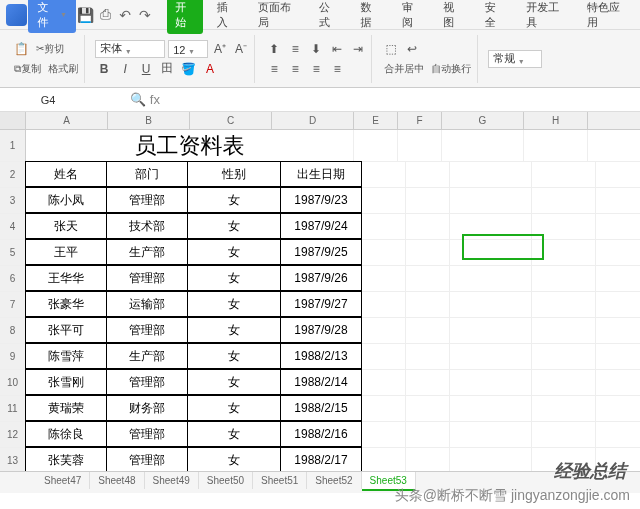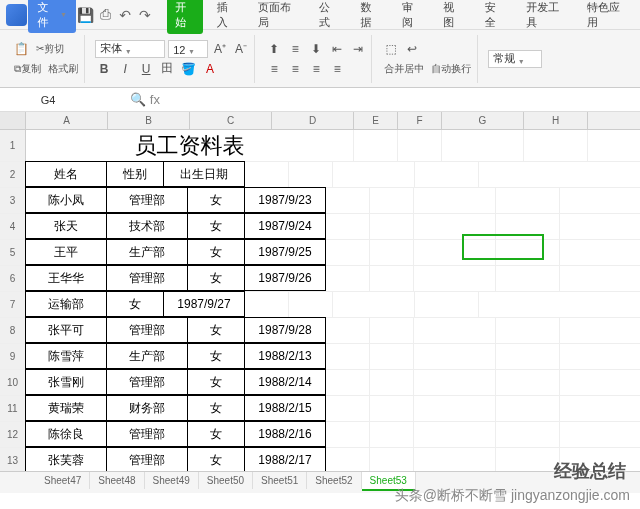--- a/index.html
+++ b/index.html
@@ -27,30 +27,30 @@
 .colhdr{display:flex;height:18px;background:#f0f0f0;border-bottom:1px solid #ccc}
 .corner{width:26px;border-right:1px solid #ccc;background:#e8e8e8}
 .ch{border-right:1px solid #ccc;text-align:center;font-size:10px;color:#666;line-height:18px}
 .ch.a{width:82px}.ch.b{width:82px}.ch.c{width:82px}.ch.d{width:82px}
 .ch.e{width:44px}.ch.f{width:44px}.ch.g{width:82px}.ch.h{width:64px}
 .rows{}
 .row{display:flex;height:26px;border-bottom:1px solid #eee}
 .row.r1{height:32px}
 .rh{width:26px;background:#f0f0f0;border-right:1px solid #ccc;text-align:center;font-size:10px;color:#666;display:flex;align-items:center;justify-content:center}
 .cell{border-right:1px solid #eee;display:flex;align-items:center;justify-content:center;font-size:12px;color:#000}
-.cell.a{width:82px}.cell.b{width:82px}.cell.c{width:58px}.cell.d{width:82px}
+.cell.a{width:82px}.cell.b{width:82px}.cell.c{width:94px}.cell.d{width:82px}
 .cell.e{width:44px}.cell.f{width:44px}.cell.g{width:82px}.cell.h{width:64px}
 .title-cell{width:328px;font-size:22px;font-family:"SimSun",serif;font-weight:400;text-align:left;justify-content:center}
 .tbl .cell.a,.tbl .cell.b,.tbl .cell.c,.tbl .cell.d{border:1px solid #000;margin:-1px 0 0 -1px}
 .hdr-row .cell{font-weight:400}
 .sel-cell{position:absolute;border:2px solid #1aad19;width:82px;height:26px;pointer-events:none}
 .sheettabs{position:absolute;bottom:16px;left:0;right:0;height:22px;background:#f5f5f5;border-top:1px solid #ccc;display:flex;align-items:flex-start;padding-left:36px;gap:0;font-size:10px}
 .st{padding:3px 8px;border-right:1px solid #ddd;color:#666}
 .st.active{background:#fff;color:#1aad19;border-bottom:2px solid #1aad19}
-.watermark{position:absolute;right:14px;bottom:26px;font-size:18px;font-weight:700;color:#555;text-shadow:0 0 3px #fff}
+.watermark{position:absolute;right:14px;bottom:26px;font-size:18px;font-weight:700;color:#555;font-style:italic;text-shadow:0 0 3px #fff}
 .attrib{position:absolute;right:10px;bottom:4px;font-size:14px;color:#888}
 </style>
 </head>
 <body>
 
 <div class="menubar">
   <div class="logo"></div>
   <div class="file-btn">
       <span>文件</span>
       <span class="caret">▾</span>
@@ -169,20 +169,21 @@
         <div class="rh">1</div>
         <div class="cell title-cell">员工资料表</div>
         <div class="cell e"></div>
         <div class="cell f"></div>
         <div class="cell g"></div>
         <div class="cell h"></div>
       </div>
       <div class="row tbl hdr-row">
         <div class="rh">2</div>
         <div class="cell a">姓名</div>
+        <div class="cell b">部门</div>
         <div class="cell c">性别</div>
         <div class="cell d">出生日期</div>
         <div class="cell e"></div>
         <div class="cell f"></div>
         <div class="cell g"></div>
         <div class="cell h"></div>
       </div>
       <div class="row tbl">
         <div class="rh">3</div>
         <div class="cell a">陈小凤</div>
@@ -222,20 +223,21 @@
         <div class="cell b">管理部</div>
         <div class="cell c">女</div>
         <div class="cell d">1987/9/26</div>
         <div class="cell e"></div>
         <div class="cell f"></div>
         <div class="cell g"></div>
         <div class="cell h"></div>
       </div>
       <div class="row tbl">
         <div class="rh">7</div>
+        <div class="cell a">张豪华</div>
         <div class="cell b">运输部</div>
         <div class="cell c">女</div>
         <div class="cell d">1987/9/27</div>
         <div class="cell e"></div>
         <div class="cell f"></div>
         <div class="cell g"></div>
         <div class="cell h"></div>
       </div>
       <div class="row tbl">
         <div class="rh">8</div>

